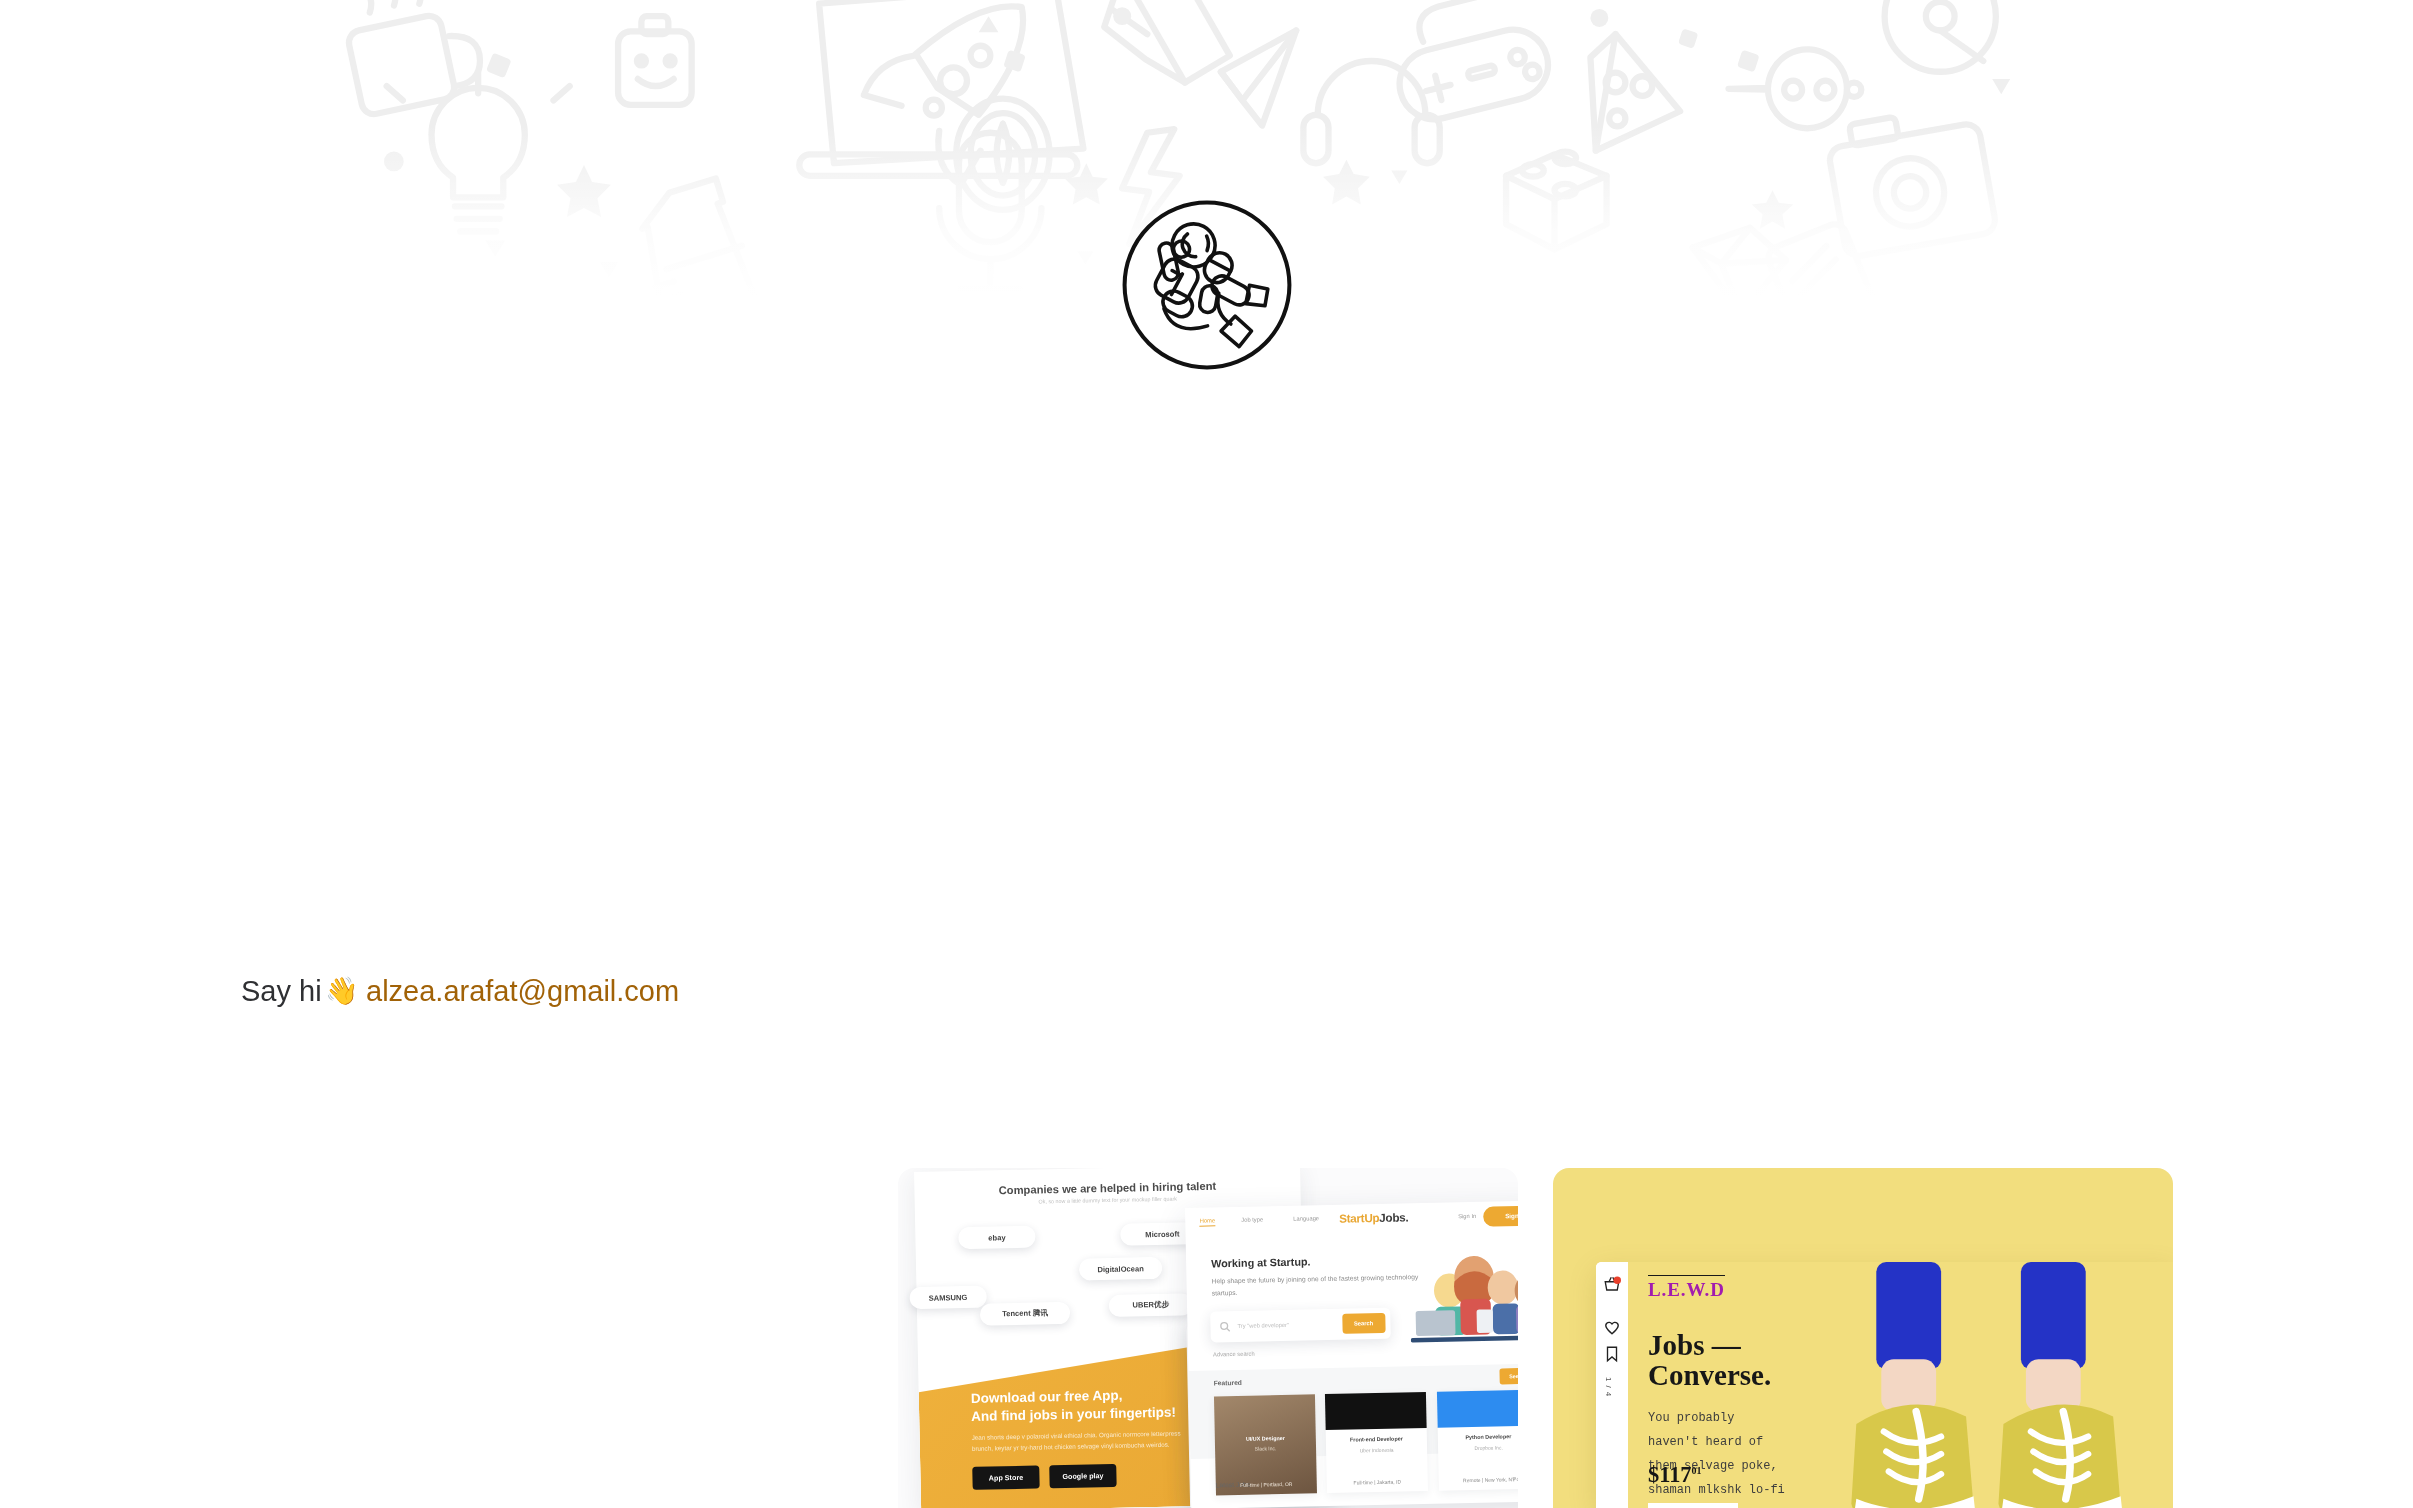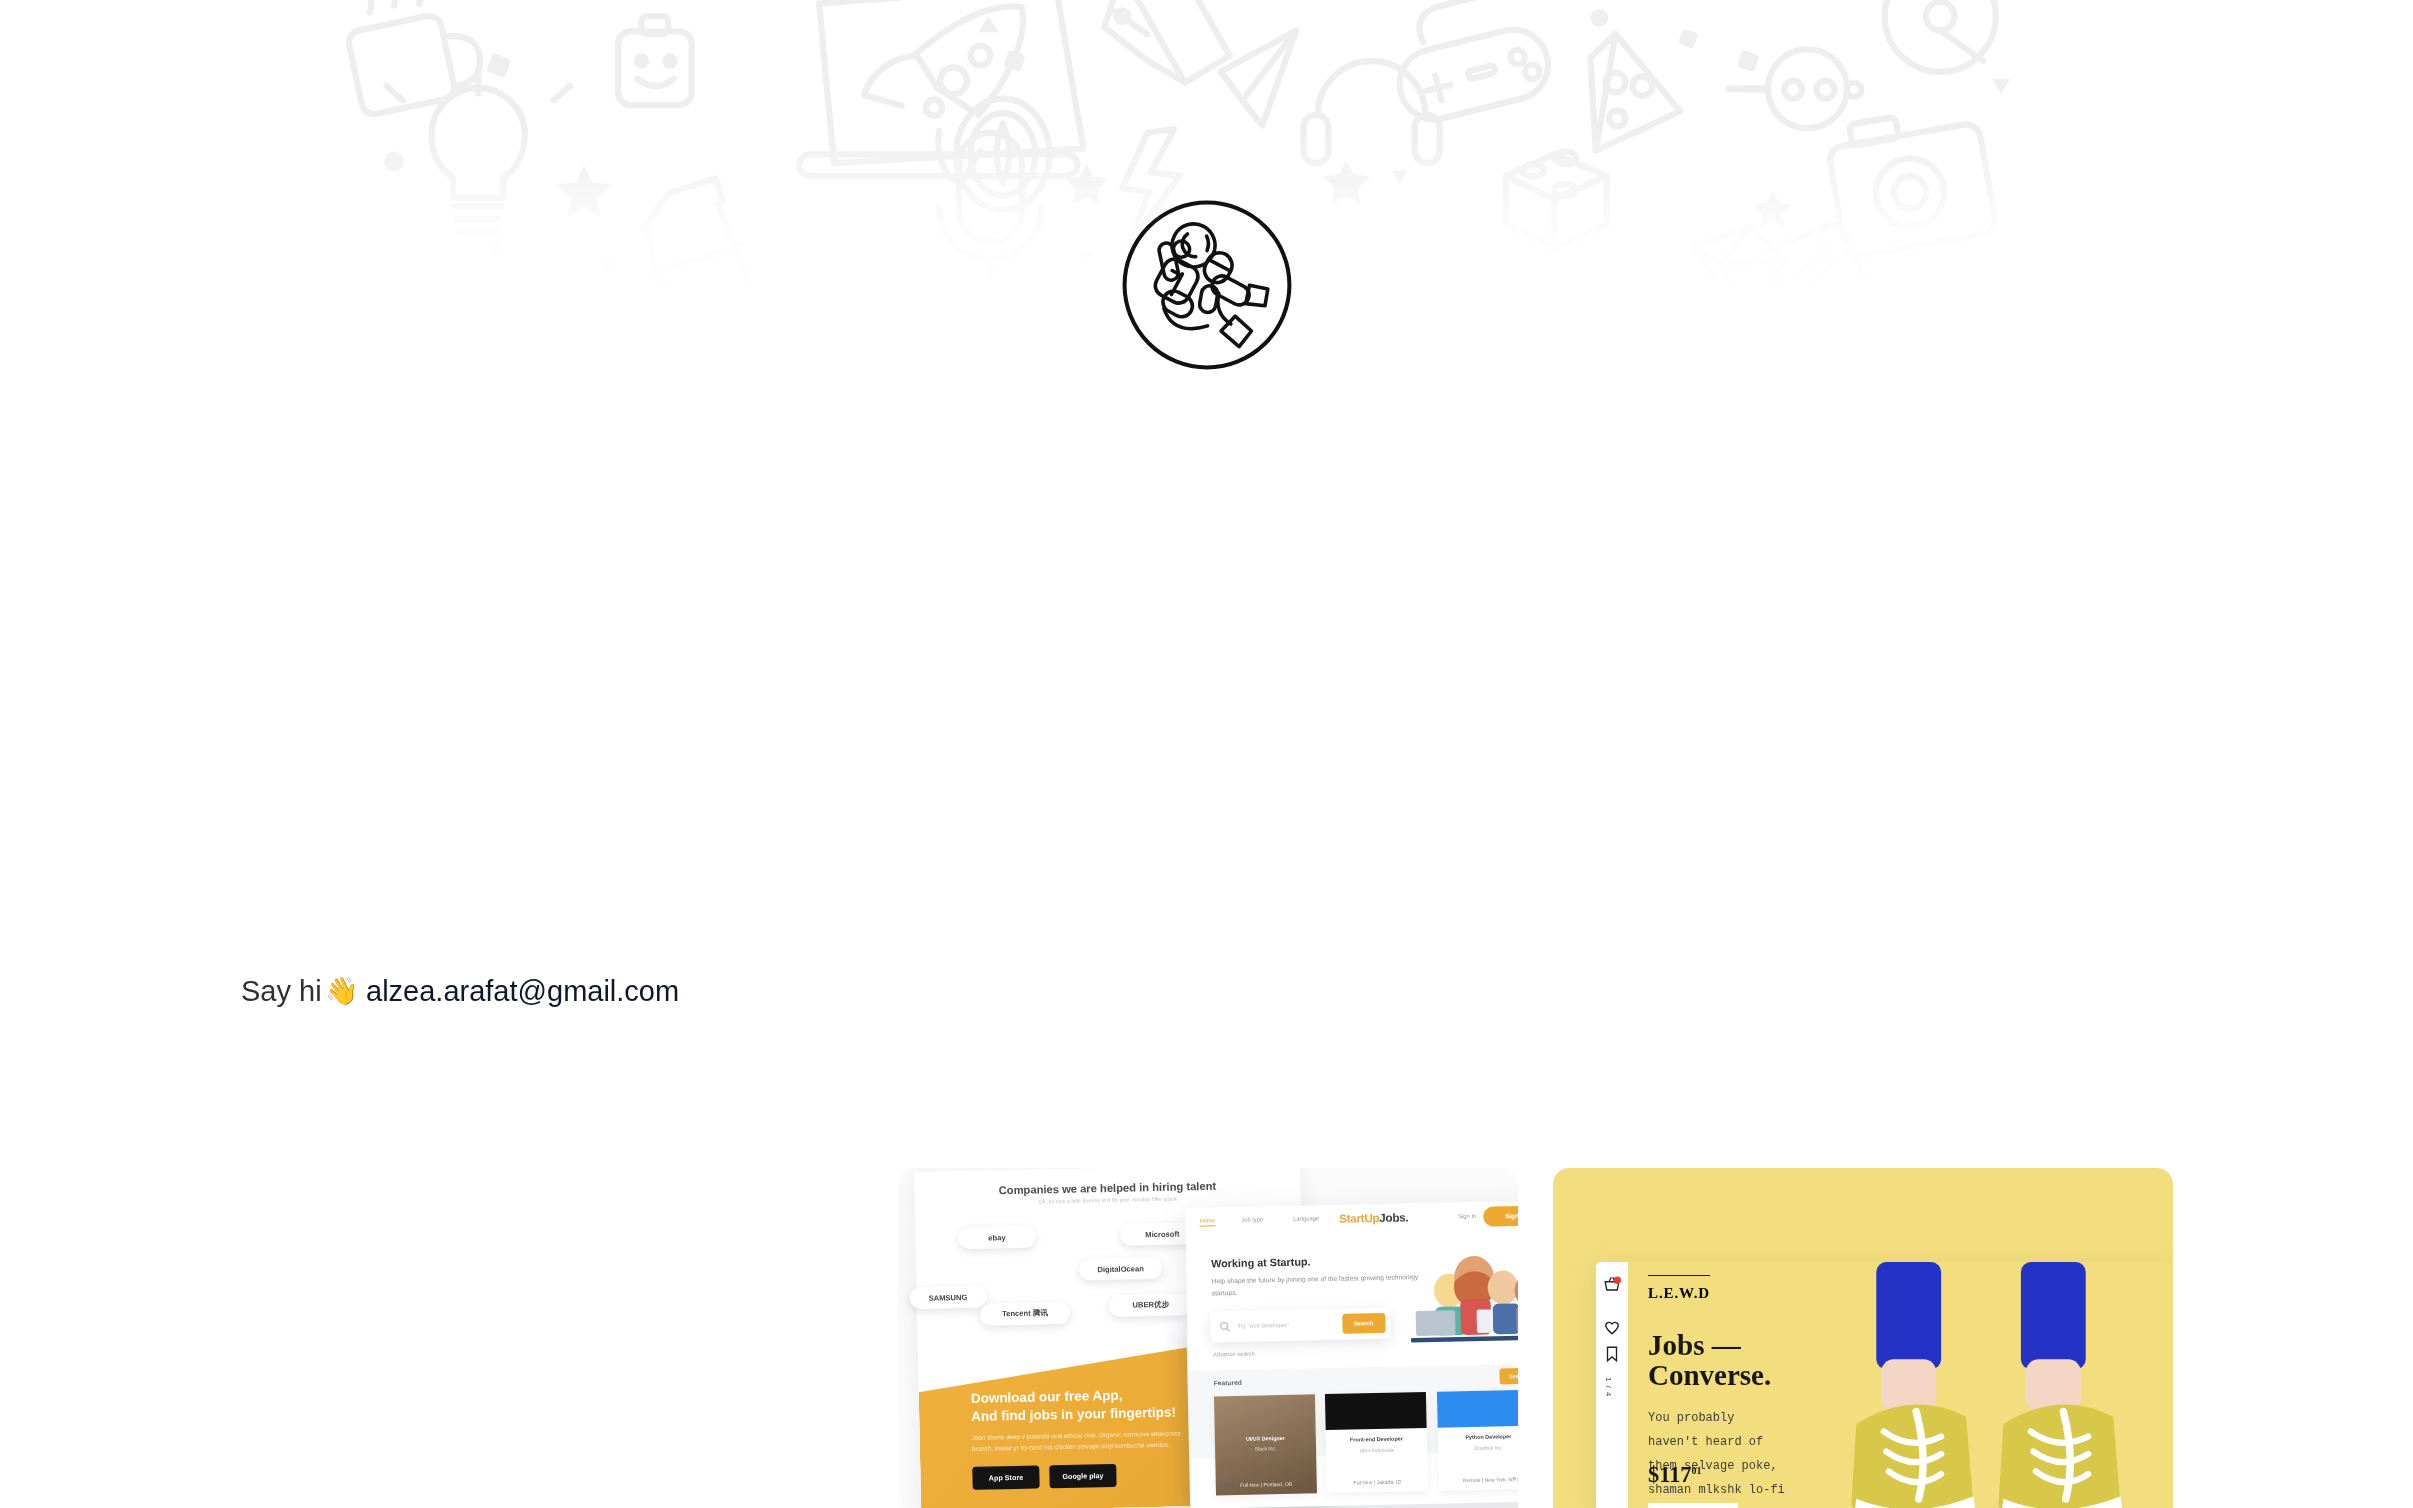--- a/index.html
+++ b/index.html
@@ -44,21 +44,21 @@
   
   .contact {
     position:absolute; left:241px; top:977px;
     font-size:29px;
     color:#2f3033;
     display:flex; align-items:center; gap:0px;
     line-height:1;
   }
   .contact .say { white-space:pre; }
   .contact .wave { font-size:27px; margin:0 7.2px 0 3.6px; line-height:1; }
-  .contact .email { color:#0f172a; text-decoration:none; }
+  .contact .email { color:#a16207; text-decoration:none; }
 
   
   .cards { position:absolute; left:0; top:1168px; width:2413px; height:340px; }
   .card {
     position:absolute; top:0; height:340px;
     border-radius:16px 16px 0 0;
     overflow:hidden;
   }
   .card-1 { left:241px;  width:623px;  background:#c6e4ef; }
   .card-2 { left:898px; width:620px;  background:#fbfbfc; }
@@ -229,22 +229,22 @@
   }
   .c3-rail { position:absolute; left:0; top:0; width:32px; bottom:0; background:#fff; }
   .c3-rail .ic { position:absolute; left:7.2px; width:18px; height:18px; }
   .c3-rail .pg {
     position:absolute; left:8px; top:115px; font-size:8px; color:#555;
     writing-mode:vertical-rl; letter-spacing:0.9px;
   }
   .c3-stage { position:absolute; left:32px; top:0; right:0; bottom:0; background:#f2de7e; }
   .c3-brand {
     position:absolute; left:20px; top:12.6px;
-    font-family:"Liberation Serif", serif; font-size:15px; font-weight:700;
-    color:#000000; letter-spacing:0.9px; border-top:1.8px solid #1a1a1a; padding-top:9px;
+    font-family:"Liberation Serif", serif; font-size:19px; font-weight:700;
+    color:#a21caf; letter-spacing:0.9px; border-top:1.8px solid #1a1a1a; padding-top:3px;
   }
   .c3-h {
     position:absolute; left:20px; top:68px; width:180px;
     font-family:"Liberation Serif", serif; font-weight:700;
     font-size:29px; line-height:1.05; color:#171717; white-space:pre-line;
   }
   .c3-p {
     position:absolute; left:20px; top:144px; width:144px;
     font-family:"Liberation Mono", monospace;
     font-size:12px; color:#3d3d3d; line-height:2;

